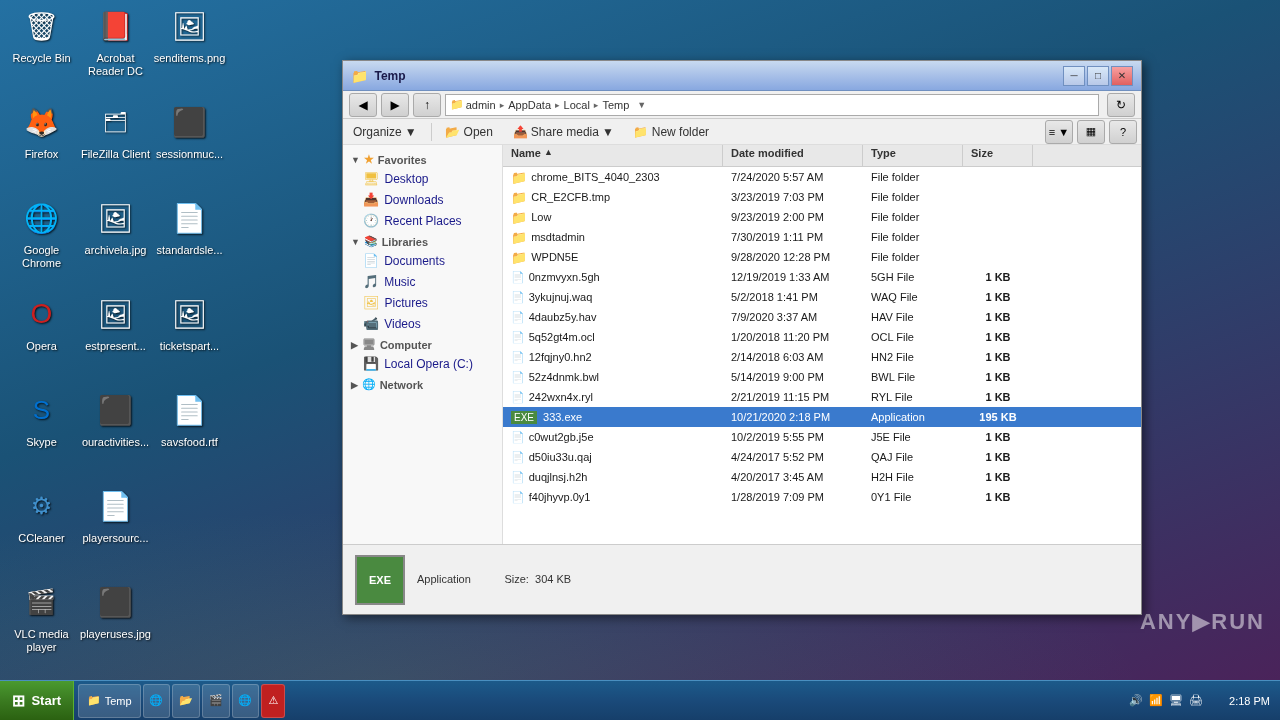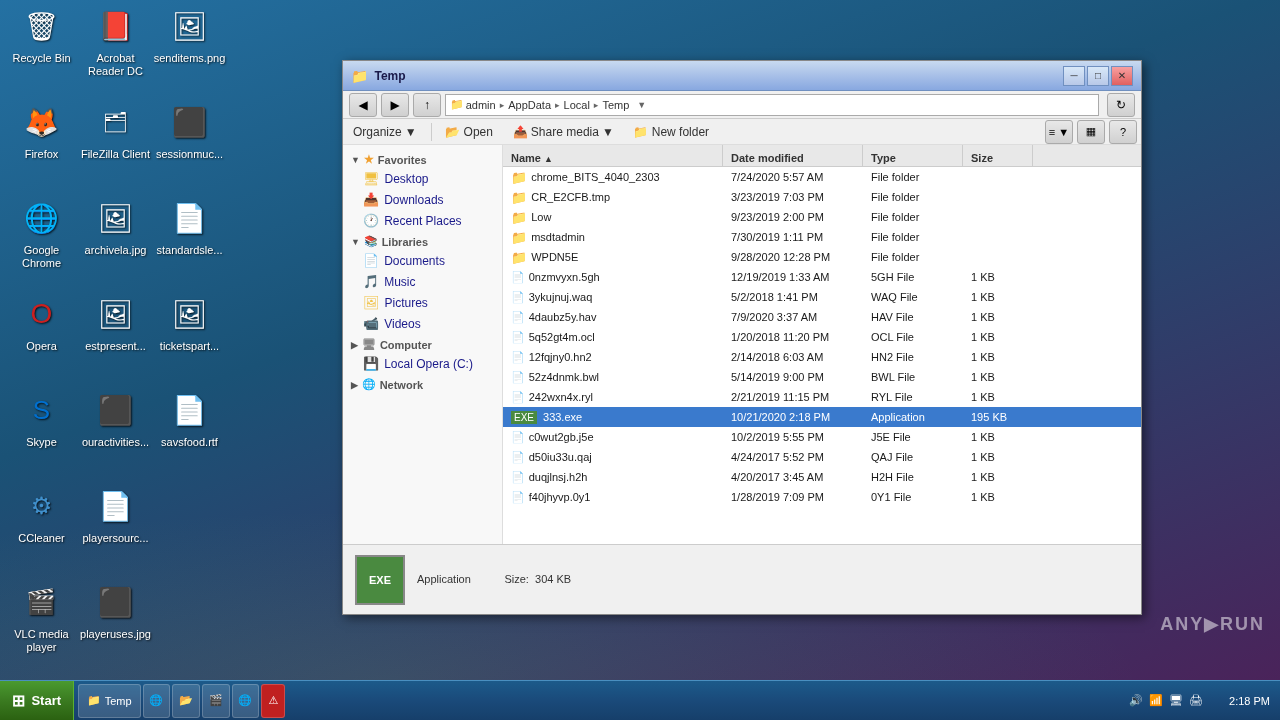--- a/index.html
+++ b/index.html
@@ -302,21 +302,21 @@
       height: 22px;
     }
     .col-header {
       padding: 2px 8px;
       font-size: 11px;
       font-weight: bold;
       color: #333;
       border-right: 1px solid #ccc;
       cursor: pointer;
       display: flex;
-      align-items: flex-end;
+      align-items: flex-start;
       gap: 3px;
       white-space: nowrap;
       overflow: hidden;
     }
     .col-name { flex: 0 0 220px; }
     .col-date { flex: 0 0 140px; }
     .col-type { flex: 0 0 100px; }
     .col-size { flex: 0 0 70px; }
 
     .file-list-body {
@@ -336,21 +336,21 @@
       padding: 1px 8px;
       font-size: 11px;
       color: #1a1a1a;
       white-space: nowrap;
       overflow: hidden;
       text-overflow: ellipsis;
     }
     .file-cell.name { flex: 0 0 220px; display: flex; align-items: center; gap: 4px; }
     .file-cell.date { flex: 0 0 140px; }
     .file-cell.type { flex: 0 0 100px; }
-    .file-cell.size { flex: 0 0 70px; text-align: left; }
+    .file-cell.size { flex: 0 0 70px; text-align: center; font-weight: bold; }
 
     
     .status-bar {
       height: 70px;
       background: #f0f0f0;
       border-top: 1px solid #ccc;
       display: flex;
       align-items: center;
       padding: 8px 12px;
       gap: 12px;
@@ -370,21 +370,21 @@
       color: #333;
       line-height: 1.6;
     }
 
     
     .anyrun-logo {
       position: absolute;
       bottom: 45px;
       right: 15px;
       color: rgba(255,255,255,0.5);
-      font-size: 18px;
+      font-size: 22px;
       font-weight: bold;
       letter-spacing: 2px;
       display: flex;
       align-items: flex-start;
       gap: 4px;
     }
 
     
     .folder-icon { color: #f0c040; font-size: 13px; }
     .file-icon-generic { color: #888; font-size: 11px; }

